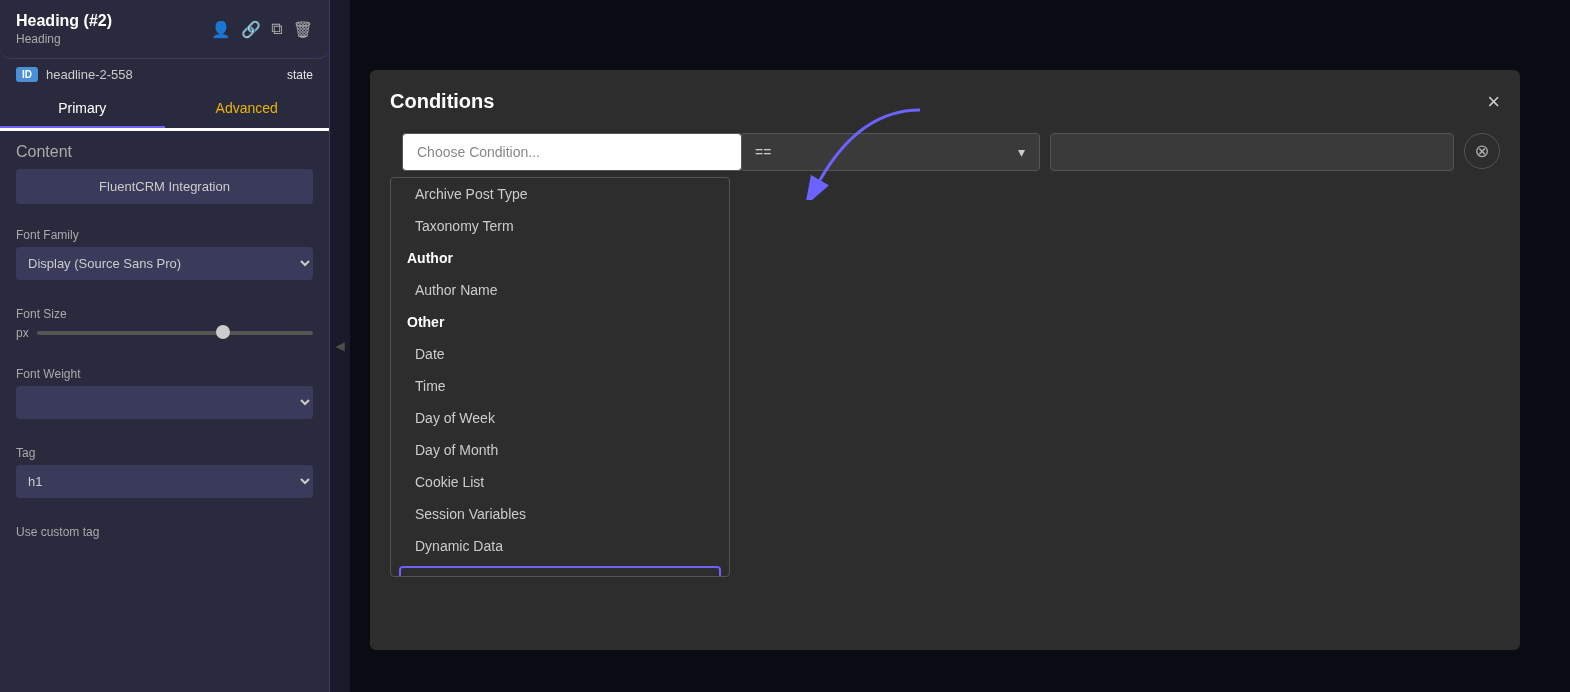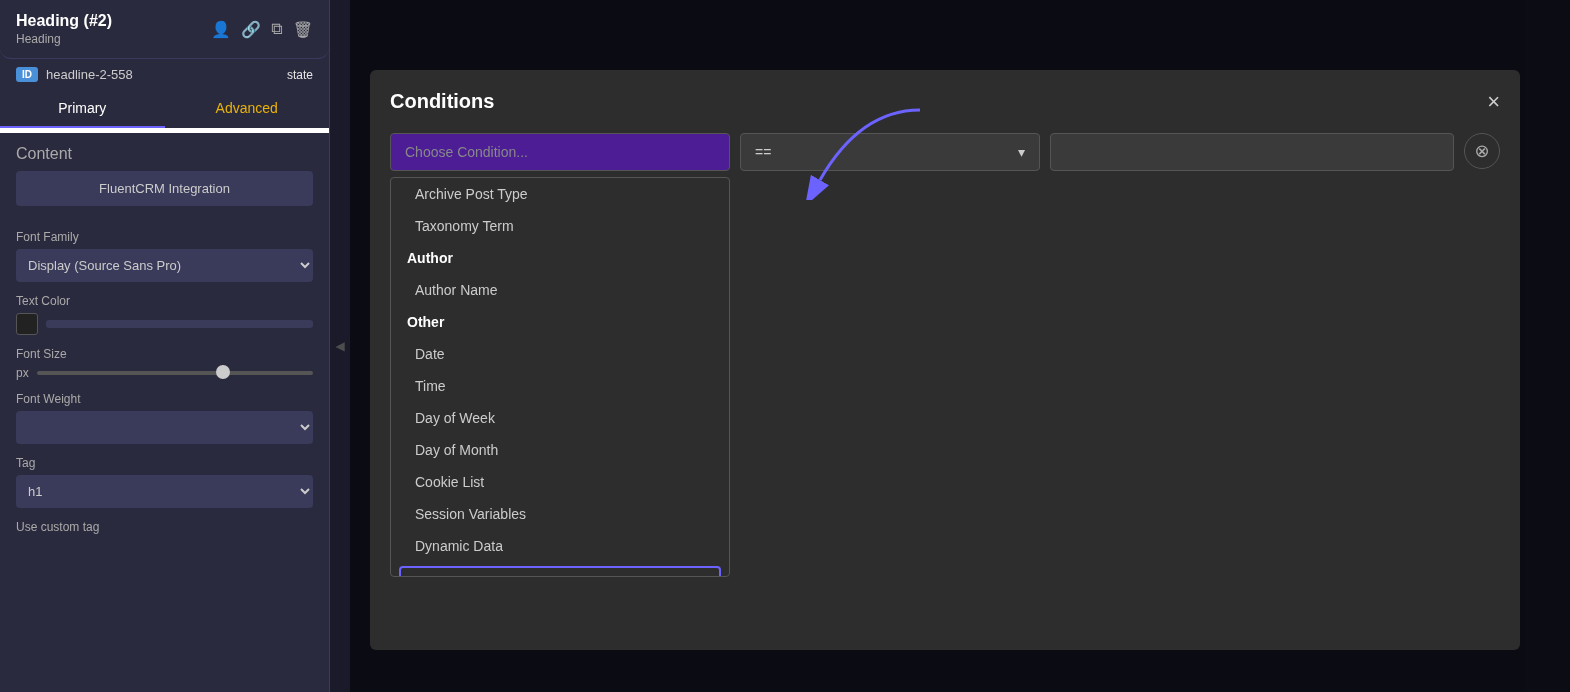--- a/index.html
+++ b/index.html
@@ -77,21 +77,21 @@
     }
 
     .state-label {
       color: #e5e5e5;
       font-size: 12px;
       margin-left: auto;
     }
 
     .sidebar-tabs {
       display: flex;
-      border-bottom: 5px solid #ffffff;
+      border-bottom: 3px solid #ffffff;
     }
 
     .sidebar-tab {
       flex: 1;
       padding: 10px;
       text-align: center;
       font-size: 14px;
       cursor: pointer;
       color: #eab308;
     }
@@ -117,21 +117,21 @@
       border: none;
       width: 100%;
       padding: 10px;
       border-radius: 4px;
       font-size: 13px;
       cursor: pointer;
       text-align: center;
     }
 
     .field-row {
-      margin-bottom: 12px;
+      margin-bottom: 27px;
     }
 
     .field-label {
       color: #aaa;
       font-size: 12px;
       margin-bottom: 5px;
     }
 
     .field-select {
       background: #3a3a5a;
@@ -252,29 +252,30 @@
       position: relative;
     }
 
     
     .dropdown-container {
       position: relative;
       width: 340px;
     }
 
     .dropdown-trigger {
-      background: #4c1d95;
+      background: #ffffff;
       border: 1px solid #555;
       color: #888;
       padding: 10px 14px;
       border-radius: 4px;
       width: 100%;
       font-size: 14px;
       cursor: pointer;
       text-align: left;
+      margin-left: 12px;
     }
 
     .dropdown-menu {
       position: absolute;
       top: 44px;
       left: 0;
       width: 340px;
       background: #2d2d2d;
       border: 1px solid #555;
       border-radius: 4px;
@@ -401,27 +402,20 @@
   </div>
 
   <div class="sidebar-section">
     <div class="field-row">
       <div class="field-label">Font Family</div>
       <select class="field-select">
         <option>Display (Source Sans Pro)</option>
       </select>
     </div>
 
-    <div class="field-row">
-      <div class="field-label">Text Color</div>
-      <div class="color-row">
-        <div class="color-swatch"></div>
-        <div style="flex:1; height:8px; background:#3a3a5a; border-radius:3px;"></div>
-      </div>
-    </div>
 
     <div class="field-row">
       <div class="field-label">Font Size</div>
       <div class="font-size-row">
         <span class="px-label">px</span>
         <div class="slider-track">
           <div class="slider-thumb"></div>
         </div>
       </div>
     </div>

